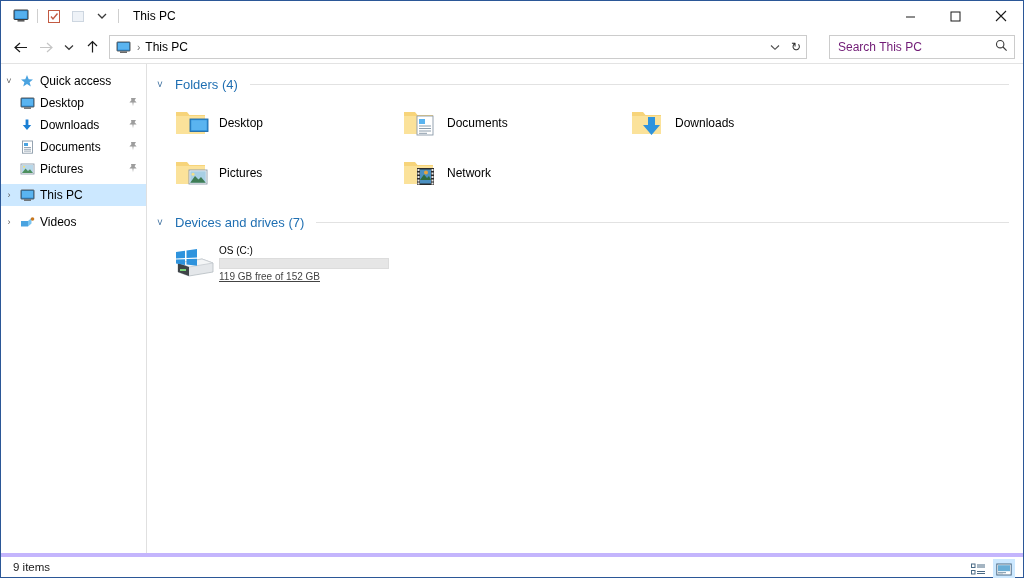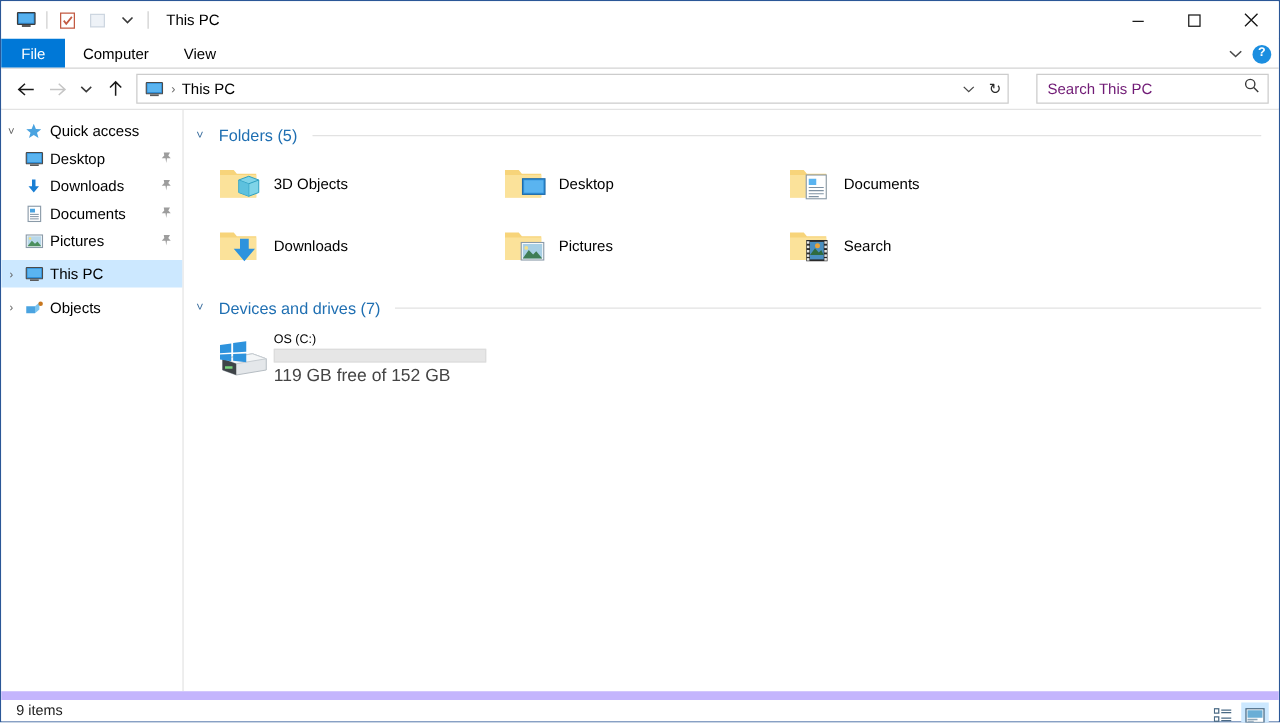--- a/index.html
+++ b/index.html
@@ -201,26 +201,26 @@
     display: flex; align-items: center; justify-content: center;
   }
   .dtile-info { display: flex; flex-direction: column; justify-content: center; gap: 2px; }
   .dtile-name { font-size: 10px; color: #000; }
   .bar {
     width: 170px; height: 11px;
     background: #e6e6e6; border: 1px solid #dcdcdc;
     position: relative; overflow: hidden;
   }
   .bar-fill { height: 100%; background: #0c8ce9; }
-  .dtile-free { font-size: 14px; color: #444; }
+  .dtile-free { font-size: 10px; color: #444; text-decoration: underline; }
 
   
   .statusbar {
     height: 24px; flex: 0 0 24px;
-    border-top: 7px solid #c4b5fd;
+    border-top: 4px solid #c4b5fd;
     display: flex; align-items: center;
     padding: 0 6px 0 12px;
     background: #ffffff;
     position: relative;
   }
   .status-text { font-size: 11.5px; color: #1a1a1a; }
   .view-btns {
     position: absolute; right: 8px; top: 0; height: 24px;
     display: flex; align-items: center; gap: 4px;
   }
@@ -277,33 +277,20 @@
           </svg>
       </div>
       <div class="wc-btn close">
         <svg width="12" height="12" viewBox="0 0 12 12">
             <path d="M1 1 L11 11 M11 1 L1 11" stroke="#1a1a1a" stroke-width="1.1"></path>
           </svg>
       </div>
     </div>
   </div>
 
-  <div class="ribbon">
-    <div class="tab file">File</div>
-    <div class="tab">Computer</div>
-    <div class="tab">View</div>
-    <div class="ribbon-right">
-      <div>
-        <svg width="11" height="8" viewBox="0 0 11 8">
-            <path d="M1 2 L5.5 6.2 L10 2" fill="none" stroke="#4a4a4a" stroke-width="1.3"></path>
-          </svg>
-      </div>
-      <div class="help-icon">?</div>
-    </div>
-  </div>
 
   <div class="addressbar">
     <div class="nav-btn">
       <svg width="15" height="13" viewBox="0 0 15 13">
           <path d="M7 2 L2 6.5 L7 11 M2 6.5 L14 6.5" fill="none" stroke="#1a1a1a" stroke-width="1.2"></path>
         </svg>
     </div>
     <div class="nav-btn disabled">
       <svg width="15" height="13" viewBox="0 0 15 13">
           <path d="M8 2 L13 6.5 L8 11 M13 6.5 L1 6.5" fill="none" stroke="#c5c5c5" stroke-width="1.2"></path>
@@ -442,47 +429,34 @@
 
       <div class="nav-row" style="margin-top:5px;">
         <span class="nav-chev">›</span>
         <span class="nav-ico">
           <svg width="15" height="13" viewBox="0 0 15 13">
             <path d="M1 5 L8 5 L8 10.5 L1 10.5 Z" fill="#4aa3e0"></path>
             <path d="M8 5 L11.5 2 L11.5 7.5 L8 10.5 Z" fill="#7ac4f0"></path>
             <circle cx="12.5" cy="3" r="1.8" fill="#c8771f"></circle>
           </svg>
         </span>
-        <span class="nav-label">Objects</span>
+        <span class="nav-label">Videos</span>
       </div>
     </div>
 
     <div class="content">
 
       <div class="group-header">
         <span class="group-chev">˅</span>
-        <span class="group-title">Folders (5)</span>
+        <span class="group-title">Folders (4)</span>
         <span class="group-line"></span>
       </div>
 
       <div class="grid">
 
-        <div class="tile">
-          <span class="tile-ico">
-            <svg width="36" height="34" viewBox="0 0 36 34">
-              <path d="M2 6 L13 6 L15.5 9 L31 9 L31 28 L2 28 Z" fill="#f7d47a"></path>
-              <path d="M2 10 L31 10 L31 28 L2 28 Z" fill="#fbe29a"></path>
-              <path d="M17 14 L25 11 L33 14 L33 24 L25 27 L17 24 Z" fill="#7fd4e8" stroke="#2e9fc0" stroke-width="0.8"></path>
-              <path d="M17 14 L25 17 L33 14" fill="none" stroke="#2e9fc0" stroke-width="0.8"></path>
-              <path d="M25 17 L25 27" fill="none" stroke="#2e9fc0" stroke-width="0.8"></path>
-              <path d="M17 14 L25 17 L25 27 L17 24 Z" fill="#55bcdb" opacity="0.8"></path>
-            </svg>
-          </span>
-          <span class="tile-label">3D Objects</span>
-        </div>
 
         <div class="tile">
           <span class="tile-ico">
             <svg width="36" height="34" viewBox="0 0 36 34">
               <path d="M2 6 L13 6 L15.5 9 L31 9 L31 28 L2 28 Z" fill="#f7d47a"></path>
               <path d="M2 10 L31 10 L31 28 L2 28 Z" fill="#fbe29a"></path>
               <rect x="16" y="13" width="18" height="12.5" fill="#2f8fd8" stroke="#1f6ba8" stroke-width="0.9"></rect>
               <rect x="17.3" y="14.2" width="15.4" height="10" fill="#5ab4f0"></rect>
             </svg>
           </span>
@@ -545,21 +519,21 @@
               <rect x="15.5" y="20" width="2" height="2" fill="#e8e8e8"></rect>
               <rect x="15.5" y="23.5" width="2" height="2" fill="#e8e8e8"></rect>
               <rect x="15.5" y="26.5" width="2" height="2" fill="#e8e8e8"></rect>
               <rect x="29.5" y="13" width="2" height="2" fill="#e8e8e8"></rect>
               <rect x="29.5" y="16.5" width="2" height="2" fill="#e8e8e8"></rect>
               <rect x="29.5" y="20" width="2" height="2" fill="#e8e8e8"></rect>
               <rect x="29.5" y="23.5" width="2" height="2" fill="#e8e8e8"></rect>
               <rect x="29.5" y="26.5" width="2" height="2" fill="#e8e8e8"></rect>
             </svg>
           </span>
-          <span class="tile-label">Search</span>
+          <span class="tile-label">Network</span>
         </div>
       </div>
 
       <div class="group-header" style="margin-top:14px;">
         <span class="group-chev">˅</span>
         <span class="group-title">Devices and drives (7)</span>
         <span class="group-line"></span>
       </div>
 
       <div class="dgrid">

